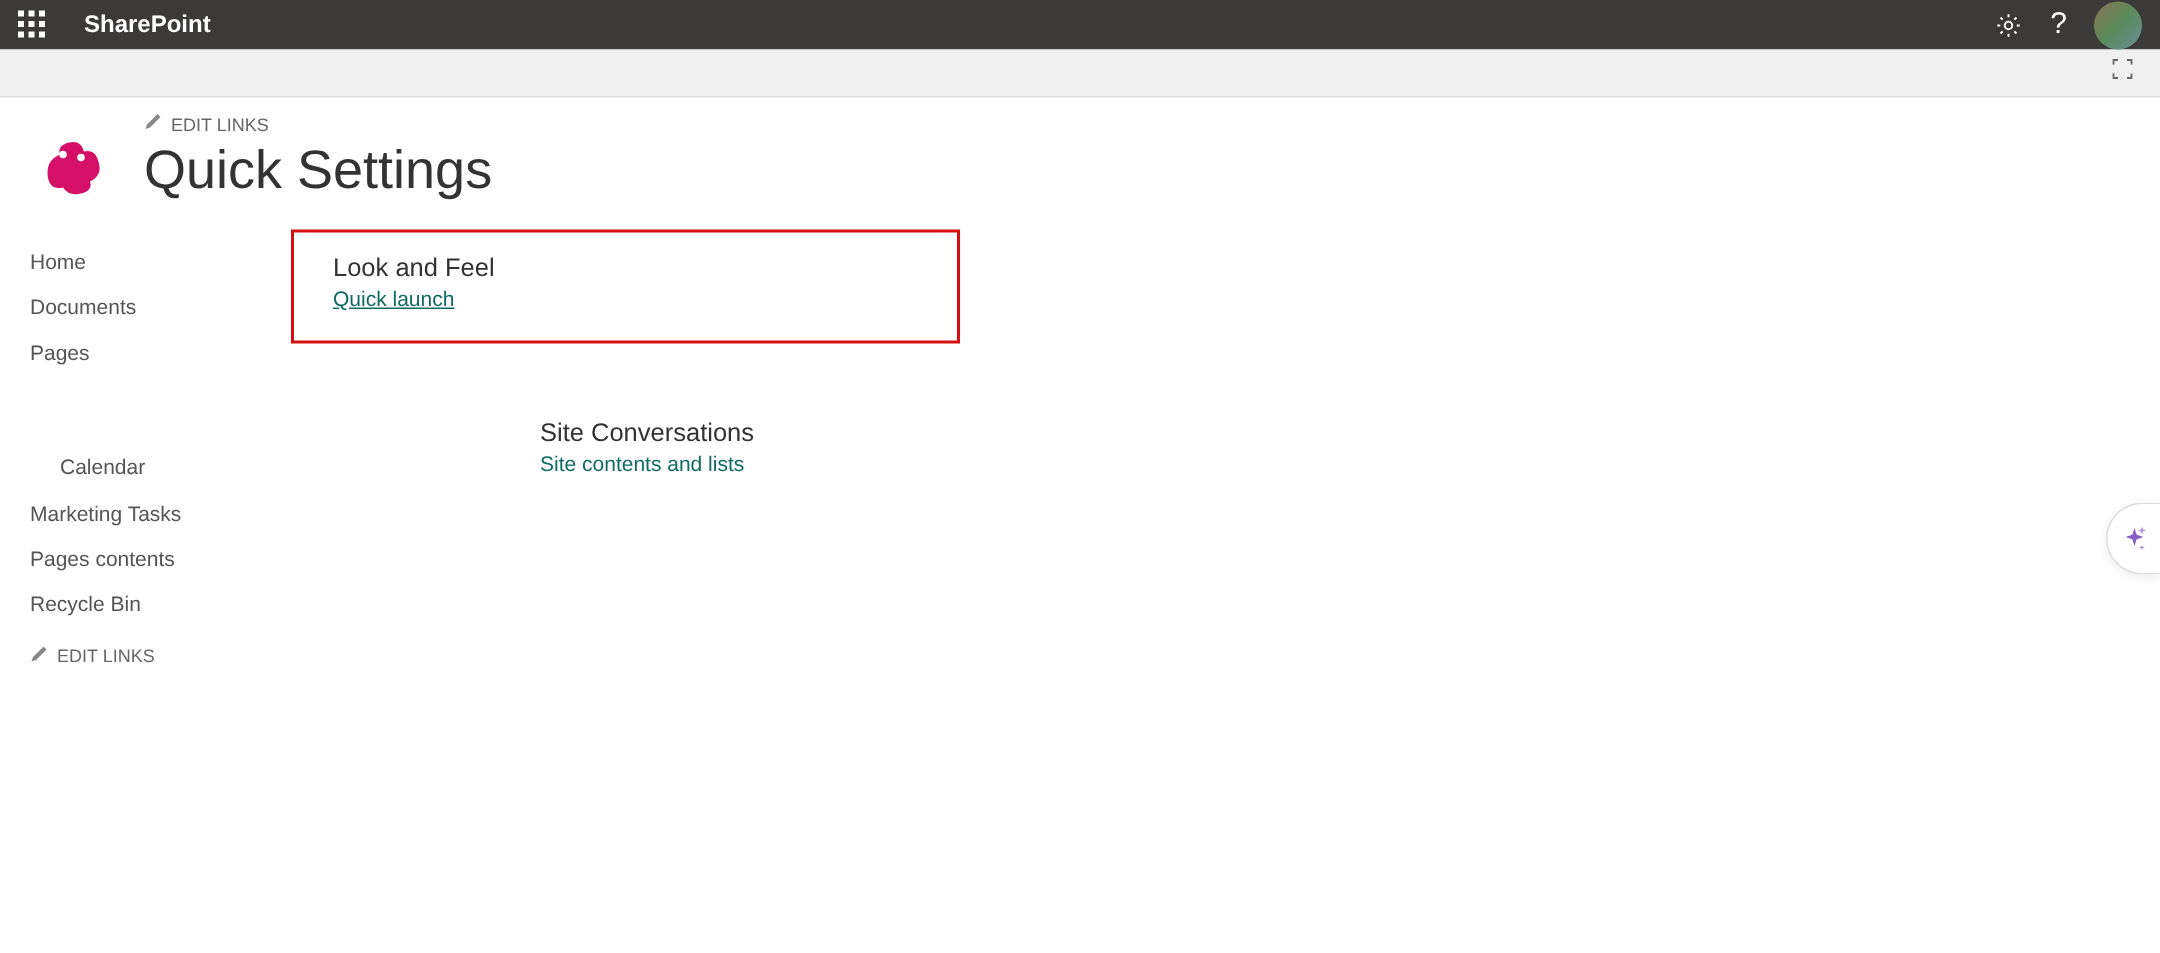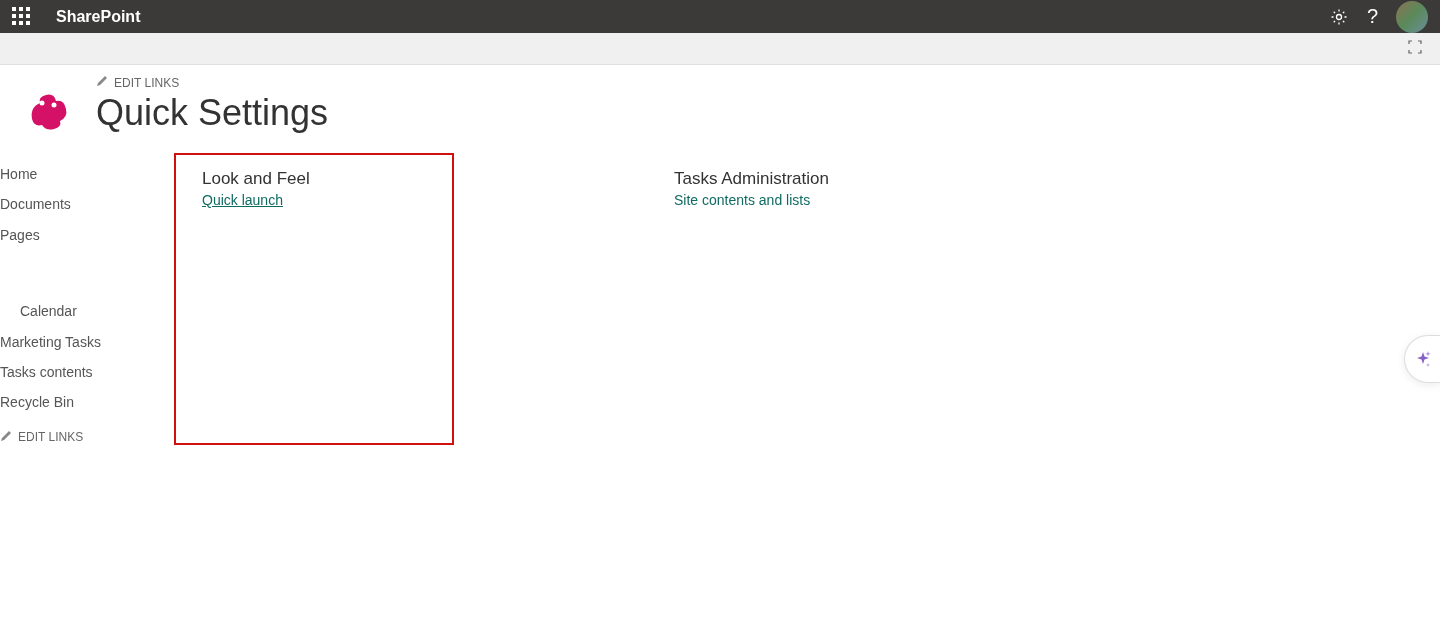--- a/index.html
+++ b/index.html
@@ -106,20 +106,21 @@
       cursor: pointer;
       margin-bottom: 2px;
     }
     .page-title {
       font-size: 36px;
       font-weight: 400;
       color: #333;
     }
     .main-content {
       display: flex;
+      padding-left: 20px;
     }
     .left-nav {
       width: 180px;
       padding-right: 20px;
     }
     .nav-item {
       display: block;
       padding: 4px 0;
       font-size: 14px;
       color: #555;
@@ -134,22 +135,23 @@
       display: flex;
       align-items: center;
       gap: 6px;
       font-size: 12px;
       color: #666;
       cursor: pointer;
       margin-top: 12px;
     }
     .settings-columns {
       display: flex;
-      gap: 60px;
+      gap: 40px;
       padding-top: 0;
+      flex-direction: column;
     }
     .settings-group {
       min-width: 280px;
     }
     .settings-group.highlighted {
       border: 2px solid #d31010;
       padding: 14px 60px 18px 26px;
       margin-top: -6px;
       margin-left: -6px;
     }
@@ -244,39 +246,39 @@
   </div>
 </div>
 
 <div class="main-content">
   <div class="left-nav">
     <a class="nav-item">Home</a>
     <a class="nav-item">Documents</a>
     <a class="nav-item">Pages</a>
     <a class="nav-item indent">Calendar</a>
     <a class="nav-item">Marketing Tasks</a>
-    <a class="nav-item">Tasks contents</a>
+    <a class="nav-item">Pages contents</a>
     <a class="nav-item">Recycle Bin</a>
     <div class="edit-links-bottom">
       <span class="pencil-icon">
         <svg width="12" height="12" viewBox="0 0 12 12" fill="currentColor">
           <path d="M1 11l1-3 7-7 2 2-7 7-3 1zM9 1l2 2"></path>
         </svg>
       </span>
       <span>EDIT LINKS</span>
     </div>
   </div>
 
   <div class="settings-columns">
     <div class="settings-group highlighted">
       <div class="group-heading">Look and Feel</div>
       <a class="group-link underline">Quick launch</a>
     </div>
     <div class="settings-group" style="padding-top:10px; margin-left:160px;">
-      <div class="group-heading">Tasks Administration</div>
+      <div class="group-heading">Site Conversations</div>
       <a class="group-link">Site contents and lists</a>
     </div>
   </div>
 </div>
 
 <div class="copilot-fab">
   <svg width="20" height="20" viewBox="0 0 20 20">
     <path d="M10 3l1.5 4.5L16 9l-4.5 1.5L10 15l-1.5-4.5L4 9l4.5-1.5L10 3z" fill="#8661c5"></path>
     <path d="M15 2l.7 2 2 .7-2 .7-.7 2-.7-2-2-.7 2-.7.7-2z" fill="#b794e0"></path>
     <path d="M15 14l.5 1.5 1.5.5-1.5.5-.5 1.5-.5-1.5-1.5-.5 1.5-.5.5-1.5z" fill="#b794e0"></path>

